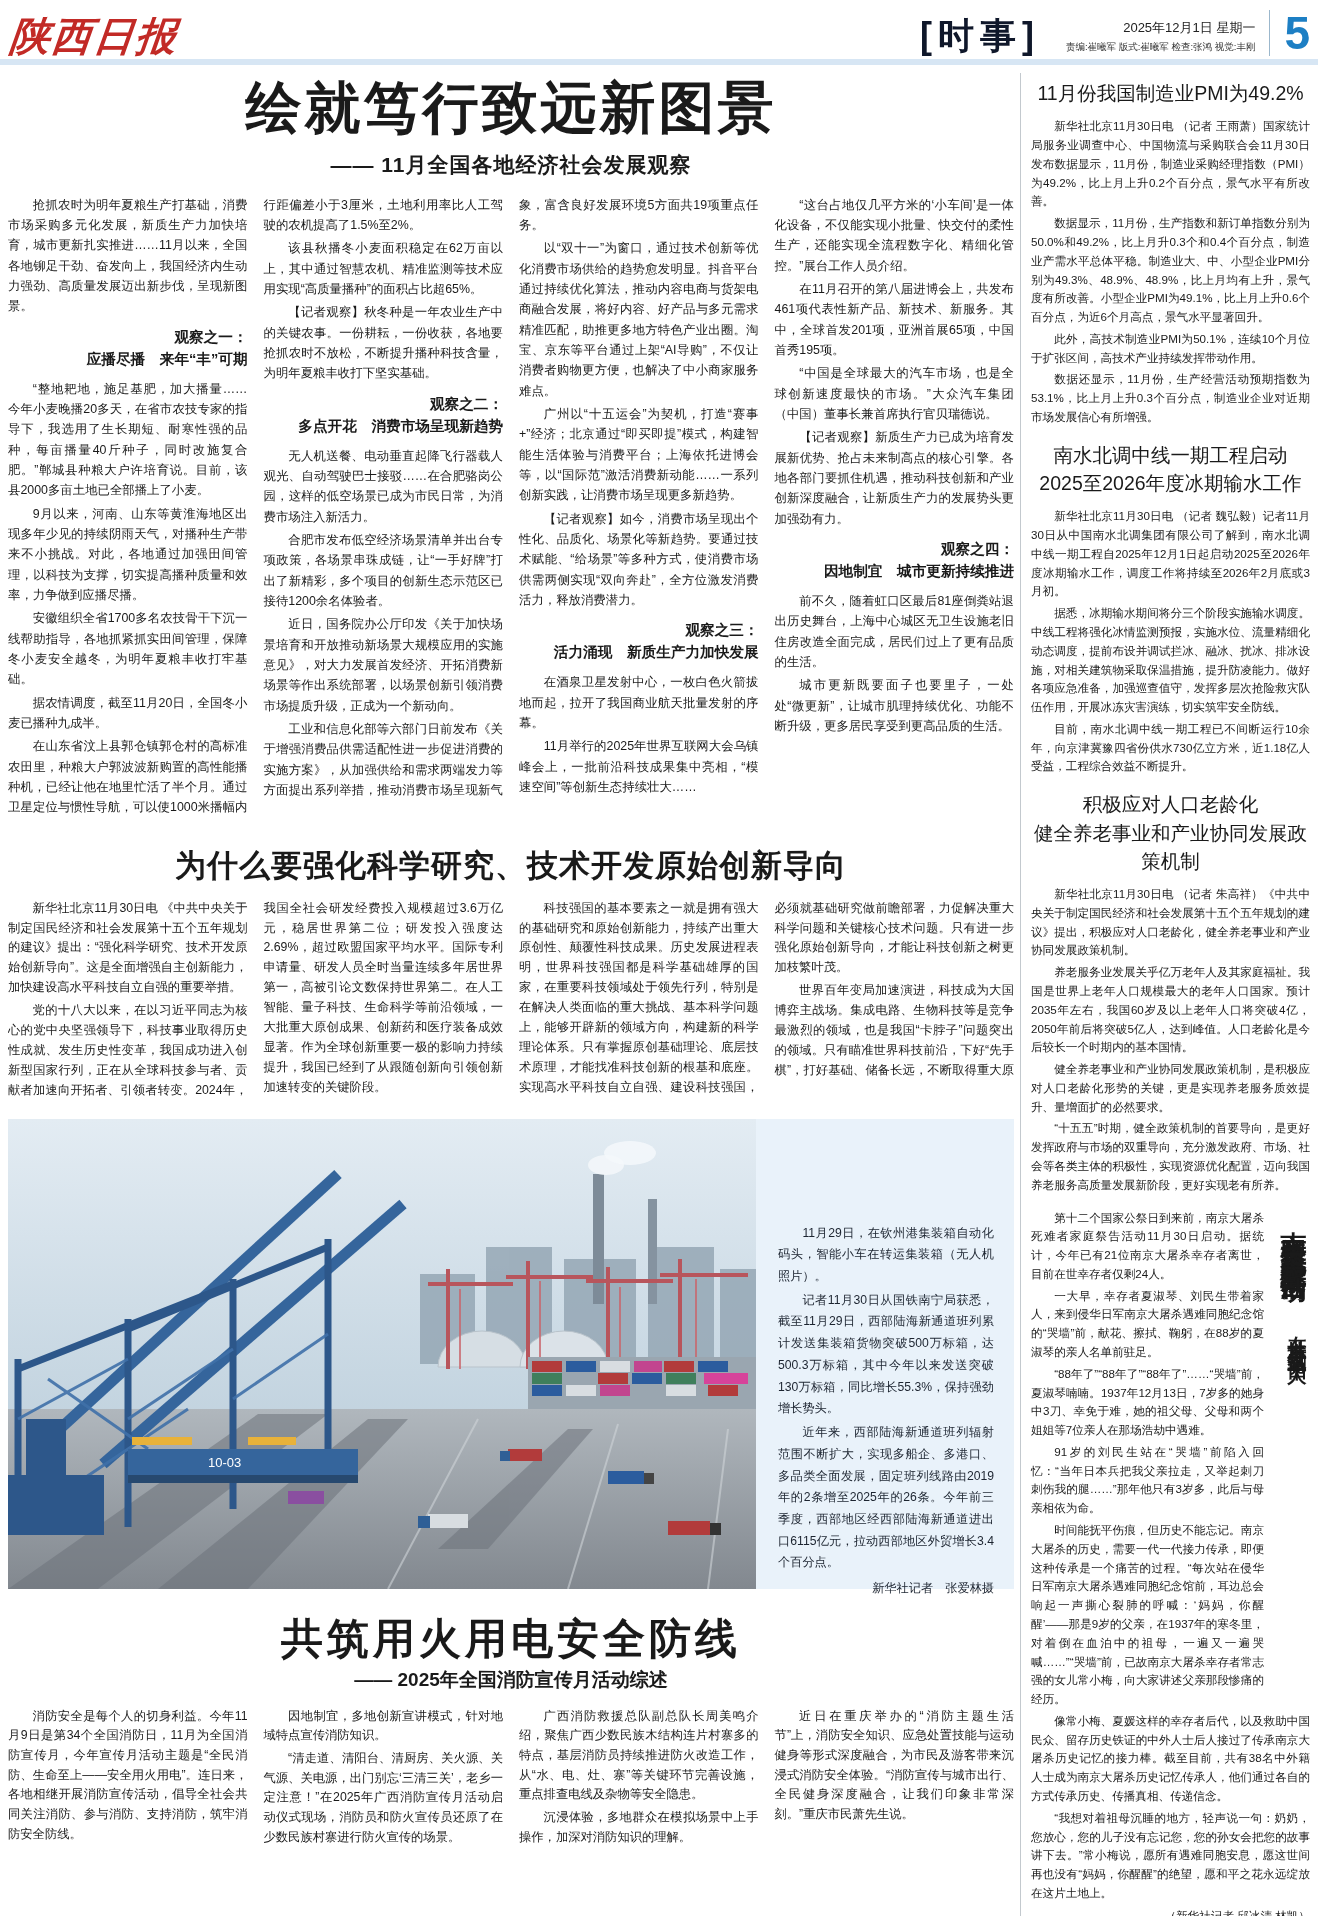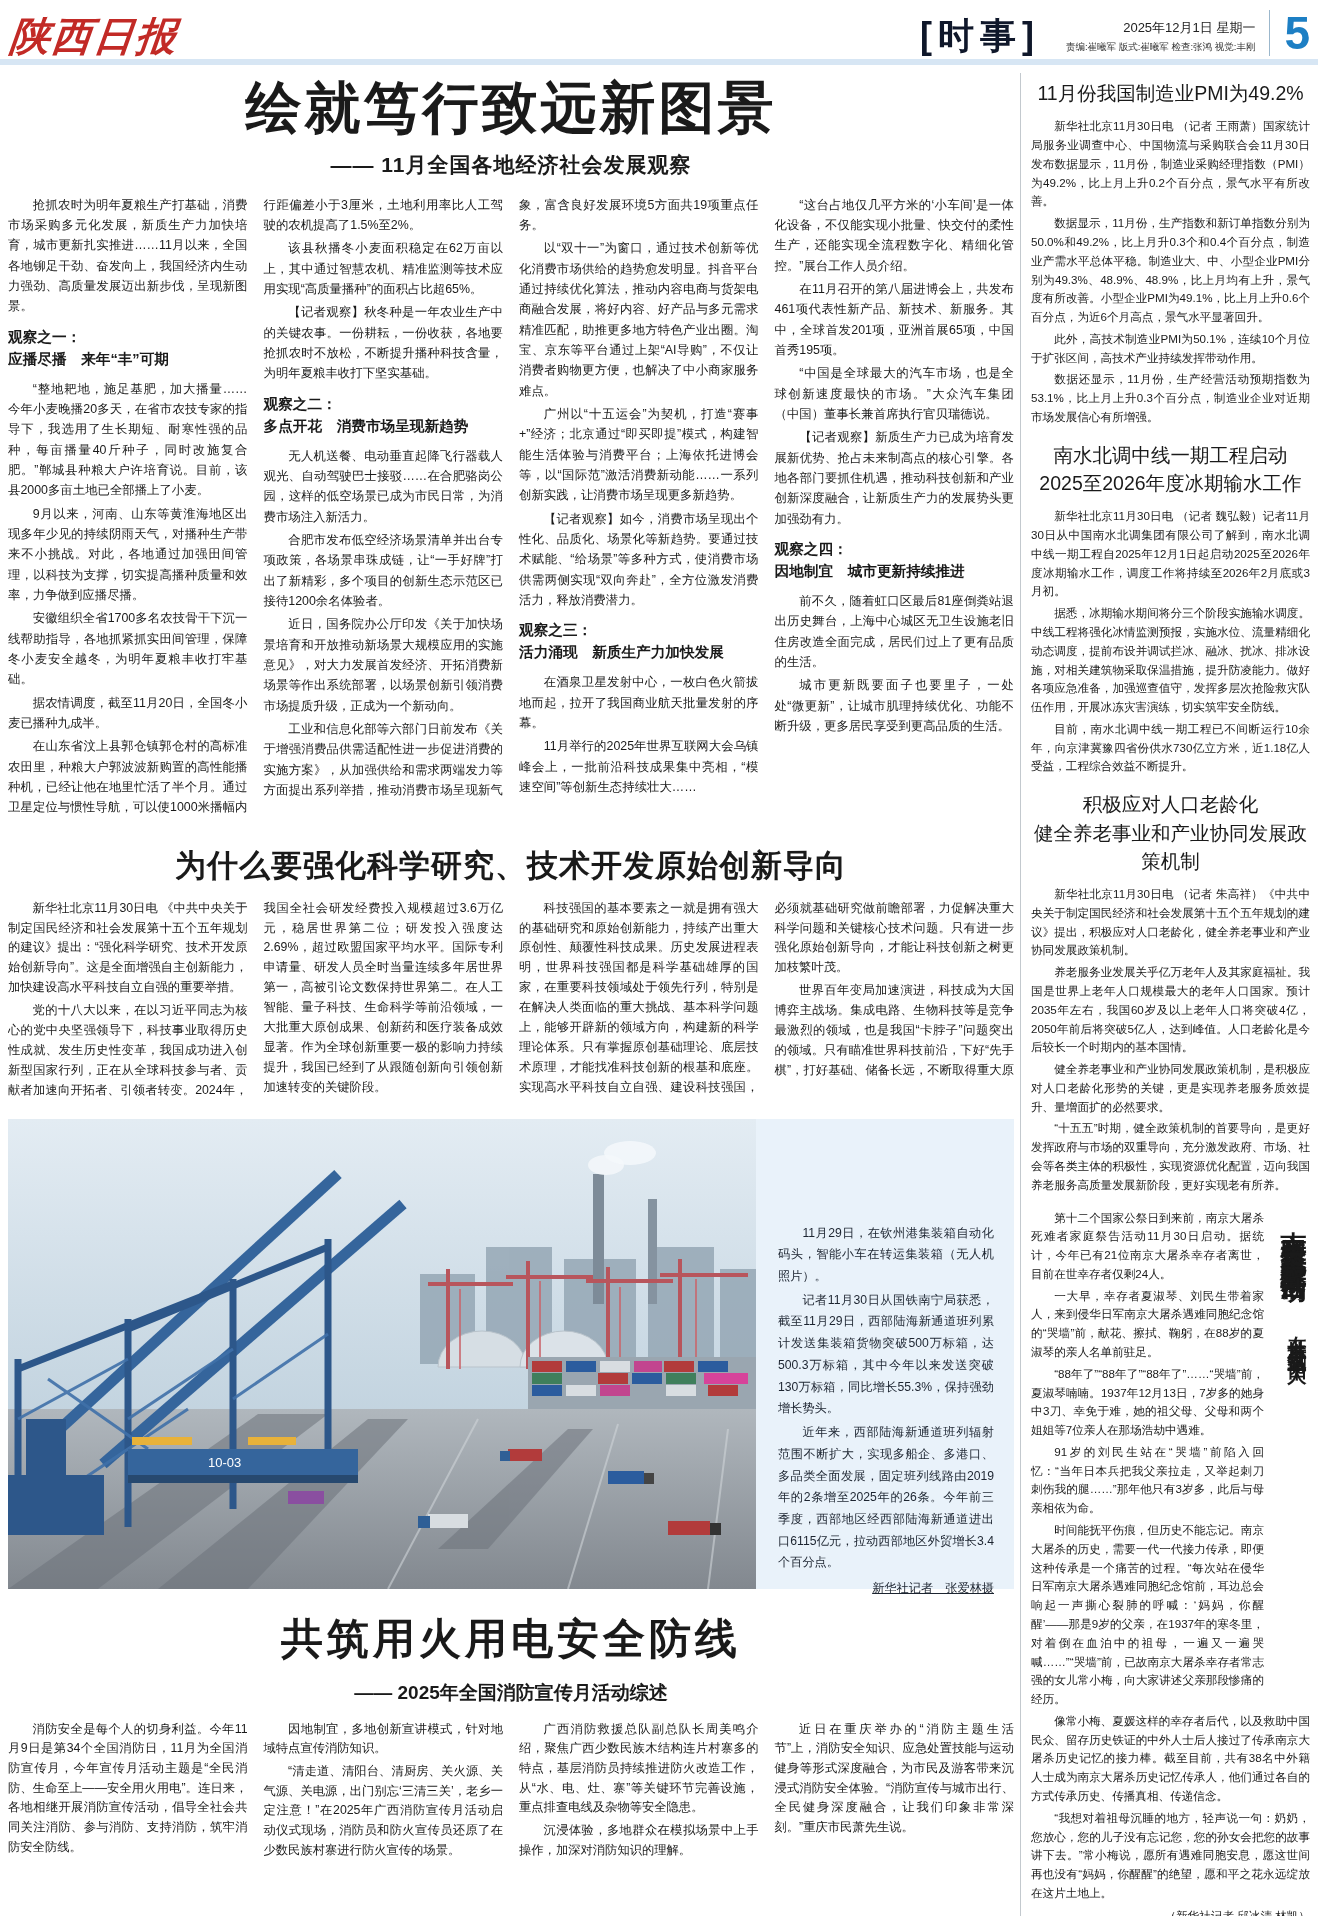--- a/index.html
+++ b/index.html
@@ -19,43 +19,43 @@
         border-left:1px solid #9bb7cc;padding-left:14px;margin-bottom:0px;}
   .band{height:6px;background:#d7e6f4;margin-top:3px;}
   
   .content{display:flex;align-items:stretch;}
   .main-left{width:1006px;padding:0 6px 0 8px;}
   .v-divider{width:1px;background:#c3c9ce;margin-top:8px;}
   .sidebar{flex:1;padding:6px 8px 0 10px;height:1846px;overflow:hidden;}
   
   .it{margin:0 0 3px 0;}
   .t-p{text-indent:2em;text-align:justify;}
-  .t-h{text-align:left;font-weight:bold;white-space:pre-line;text-indent:0;
+  .t-h{text-align:right;font-weight:bold;white-space:pre-line;text-indent:0;
        margin:10px 0 8px;font-size:1.18em;line-height:1.5;}
-  .t-sign{text-align:right;white-space:pre-line;text-indent:0;margin-top:4px;text-decoration:underline;}
+  .t-sign{text-align:right;white-space:pre-line;text-indent:0;margin-top:4px;}
   
   .art1{margin-top:12px;}
   .art1 .headline{text-align:center;font-size:56px;font-weight:900;letter-spacing:3px;line-height:1.1;}
   .art1 .subline{text-align:center;font-size:21px;font-weight:bold;margin-top:12px;letter-spacing:1px;}
   .art1 .body{margin-top:16px;height:640px;overflow:hidden;
        column-count:4;column-gap:16px;column-fill:auto;font-size:12.4px;line-height:1.64;}
   
   .art2{margin-top:10px;}
   .art2 .headline{text-align:center;font-size:31px;font-weight:900;letter-spacing:1px;margin:10px 0 12px;}
   .art2 .body{height:208px;overflow:hidden;column-count:4;column-gap:16px;column-fill:auto;
        font-size:12.3px;line-height:1.62;}
   
   .photo-wrap{display:flex;margin-top:12px;height:470px;background:#e9f2fa;}
   .photo{width:748px;height:470px;flex:none;}
   .caption{flex:1;padding:104px 20px 0 22px;font-size:12.2px;line-height:1.78;color:#1c2430;}
   .caption .it{margin-bottom:2px;}
   
   .art3{margin-top:22px;}
   .art3 .headline{text-align:center;font-size:42px;font-weight:900;letter-spacing:4px;}
-  .art3 .subline{text-align:center;font-size:19px;font-weight:bold;margin-top:13px;}
+  .art3 .subline{text-align:center;font-size:19px;font-weight:bold;margin-top:0;}
   .art3 .body{margin-top:14px;height:150px;overflow:hidden;
        column-count:4;column-gap:16px;column-fill:auto;font-size:12.3px;line-height:1.6;}
   
   .sb-art{margin-bottom:14px;}
   .sb-title{text-align:center;font-weight:normal;font-size:19.5px;line-height:1.45;
        white-space:pre-line;margin:8px 0 10px;}
   .sb-body{font-size:11.6px;line-height:1.62;}
   
   .nj{margin-top:6px;}
   .nj .vert-head{float:right;height:478px;margin:2px 0 10px 12px;

